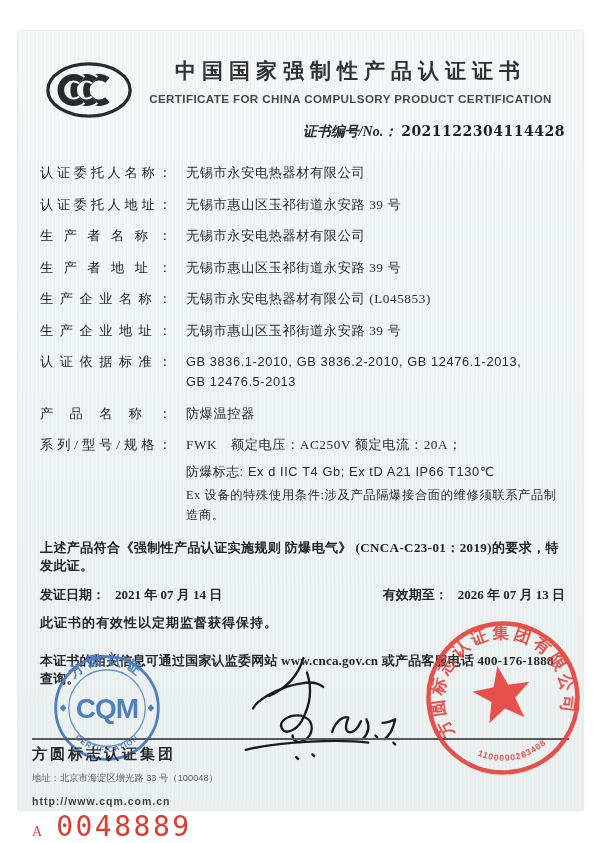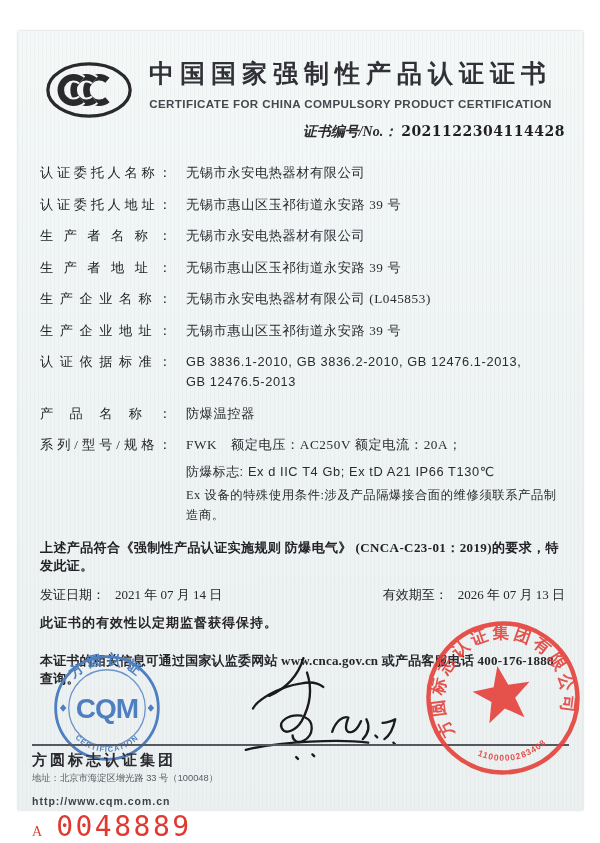--- a/index.html
+++ b/index.html
@@ -11,50 +11,50 @@
     background-image:
       repeating-linear-gradient(90deg, rgba(165,188,196,0.10) 0px, rgba(165,188,196,0.10) 1px, transparent 1px, transparent 4px),
       linear-gradient(180deg,#f5f8f7 0%, #f0f3f3 55%, #edf0f0 100%);
     box-shadow:0 0 2px rgba(120,130,135,0.45);
     color:#26262a;
   }
   
   .hdr { position:relative; padding-top:26px; height:118px; }
   .ccc-logo { position:absolute; left:24px; top:27px; }
   .titles { padding-left:100px; text-align:center; }
-  .title-cn { font-size:25px; font-weight:600; letter-spacing:6px; color:#303036; white-space:nowrap; }
+  .title-cn { font-size:21px; font-weight:600; letter-spacing:6px; color:#303036; white-space:nowrap; }
   .title-en { margin-top:7px; font-family:"Liberation Sans","DejaVu Sans",sans-serif;
               font-size:11.6px; font-weight:600; letter-spacing:0.4px; color:#45484d; white-space:nowrap; }
   .certno-row { position:absolute; right:18px; top:92px; font-size:14px; white-space:nowrap; }
   .certno-label { font-style:italic; font-weight:600; color:#2a2a2e; }
   .certno-value { font-family:"DejaVu Serif",serif; font-weight:600; letter-spacing:0.5px; color:#1f1f24; margin-left:4px; }
   
   .fields { padding:14px 20px 0 22px; }
   .frow { display:flex; margin-bottom:11.5px; font-size:13.2px; line-height:20px; }
   .flabel { flex:0 0 132px; font-weight:400; color:#1f1f24;
             text-align:justify; text-align-last:justify; margin-right:14px; letter-spacing:0.5px; }
   .fvalue { flex:1; font-weight:500; color:#2b2b30; letter-spacing:0.6px; }
   .fvalue .vline { display:block; }
   .fvalue .latin { font-family:"Liberation Sans","DejaVu Sans",sans-serif; font-size:12.8px; }
   
   .stmts { padding:2px 18px 0 22px; font-size:13px; }
   .stmt { font-weight:600; letter-spacing:0.4px; margin-bottom:11px; color:#222226; }
-  .dates { display:flex; justify-content:space-between; font-weight:400; margin-bottom:10px; }
+  .dates { display:flex; justify-content:space-between; font-weight:700; margin-bottom:10px; }
   .dates .dlabel { margin-right:10px; }
   .validity { font-weight:600; letter-spacing:1px; margin-bottom:20px; }
   .infonote { font-weight:600; letter-spacing:0.2px; }
   
   .cqm-logo { position:absolute; left:33px; top:621px; }
   .signature { position:absolute; left:208px; top:612px; }
   .stamp { position:absolute; left:404px; top:586px; opacity:0.9; z-index:3; }
   
   .footer { position:absolute; left:14px; right:14px; bottom:0; border-top:2px solid #55585e;
             text-align:left; padding-top:5px; padding-bottom:3px; }
   .footer-org { font-size:15px; font-weight:700; letter-spacing:3px; color:#2c2c30; }
-  .footer-addr { font-family:"Liberation Sans","DejaVu Sans",sans-serif; font-size:9.3px; color:#5a5d62; margin-top:2px; }
+  .footer-addr { font-family:"Liberation Sans","DejaVu Sans",sans-serif; font-size:9.3px; color:#5a5d62; margin-top:8px; }
   .footer-url { font-family:Liberation Sans, sans-serif; font-size:10.5px; font-weight:700;
                 letter-spacing:1px; color:#3f4247; margin-top:10px; }
   
   .serial { position:absolute; left:32px; top:810px; color:#e03a30; white-space:nowrap; }
   .serial-prefix { font-size:14px; font-weight:500; margin-right:14px; }
   .serial-number { font-family:"DejaVu Sans Mono","Liberation Mono",monospace; font-size:28px;
                    letter-spacing:2.5px; font-weight:500; }
   svg text { user-select:none; }
 </style>
 </head>

